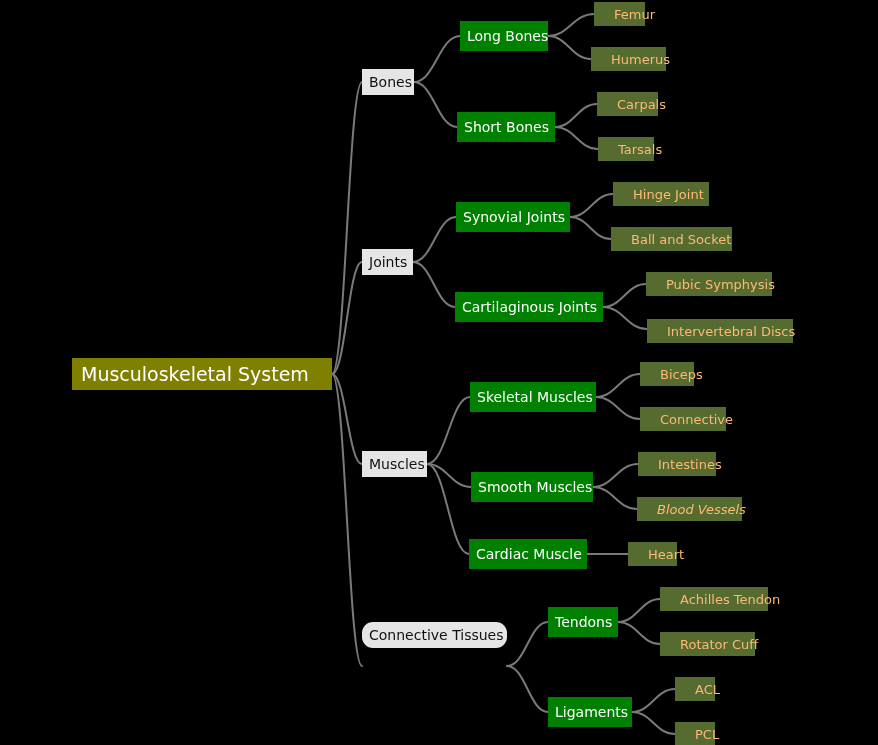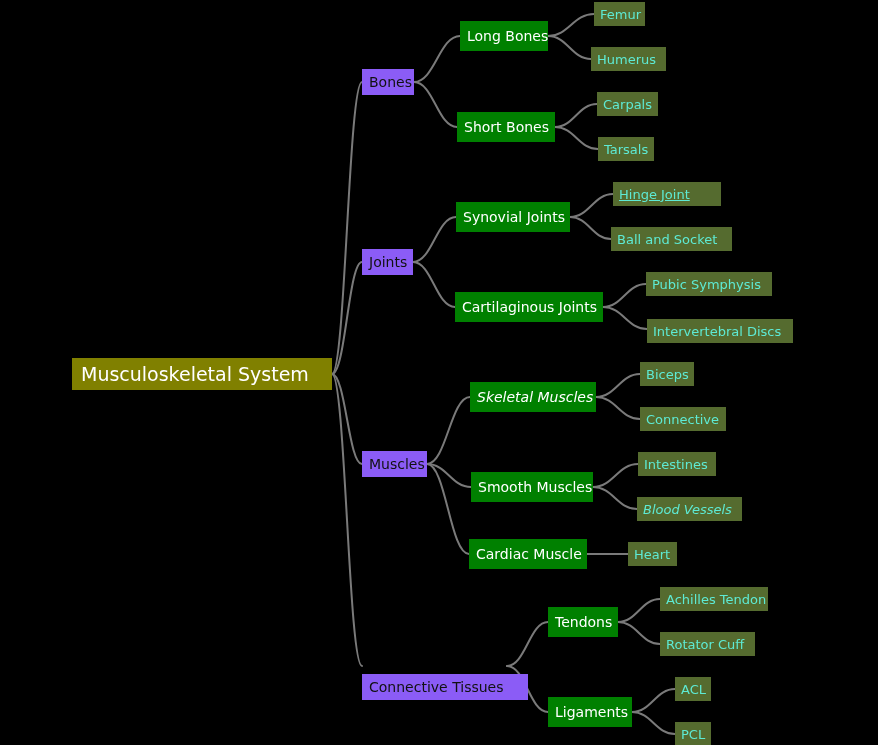--- a/index.html
+++ b/index.html
@@ -31,36 +31,36 @@
     white-space: nowrap;
     line-height: 1;
   }
   .node-root {
     background: #808000;
     color: #ffffff;
     font-size: 19px;
     padding: 0 9px;
   }
   .node-l1 {
-    background: #8b5cf6;
+    background: #e5e5e5;
     color: #111111;
     font-size: 14px;
     padding: 0 7px;
   }
   .node-l2 {
     background: #008000;
     color: #ffffff;
     font-size: 14px;
     padding: 0 7px;
   }
   .node-l3 {
     background: #556b2f;
-    color: #5eead4;
+    color: #fdba74;
     font-size: 13px;
-    padding: 0 6px;
+    padding: 0 20px;
   }
 </style>
 </head>
 <body>
 
 <div id="canvas">
   <svg id="links" viewBox="0 0 878 745">
       <path d="M 332 374 C 345.5 374, 348.5 82, 362 82" fill="none" stroke="#7a7a7a" stroke-width="2" stroke-linecap="round"></path>
       <path d="M 414 82 C 434.7 82, 439.3 36, 460 36" fill="none" stroke="#7a7a7a" stroke-width="2" stroke-linecap="round"></path>
       <path d="M 548 36 C 568.7 36, 573.3 14, 594 14" fill="none" stroke="#7a7a7a" stroke-width="2" stroke-linecap="round"></path>
@@ -116,39 +116,39 @@
       </div>
       <div class="node node-l3" style="left: 598px; top: 137px; width: 56px; height: 24px;">
         <span>Tarsals</span>
       </div>
       <div class="node node-l1" style="left: 362px; top: 249px; width: 51px; height: 26px;">
         <span>Joints</span>
       </div>
       <div class="node node-l2" style="left: 456px; top: 202px; width: 114px; height: 30px;">
         <span>Synovial Joints</span>
       </div>
-      <div class="node node-l3" style="left: 613px; top: 182px; width: 108px; height: 24px; text-decoration: underline;">
+      <div class="node node-l3" style="left: 613px; top: 182px; width: 96px; height: 24px;">
         <span>Hinge Joint</span>
       </div>
       <div class="node node-l3" style="left: 611px; top: 227px; width: 121px; height: 24px;">
         <span>Ball and Socket</span>
       </div>
       <div class="node node-l2" style="left: 455px; top: 292px; width: 148px; height: 30px;">
         <span>Cartilaginous Joints</span>
       </div>
       <div class="node node-l3" style="left: 646px; top: 272px; width: 126px; height: 24px;">
         <span>Pubic Symphysis</span>
       </div>
       <div class="node node-l3" style="left: 647px; top: 319px; width: 146px; height: 24px;">
         <span>Intervertebral Discs</span>
       </div>
       <div class="node node-l1" style="left: 362px; top: 451px; width: 65px; height: 26px;">
         <span>Muscles</span>
       </div>
-      <div class="node node-l2" style="left: 470px; top: 382px; width: 126px; height: 30px; font-style: italic;">
+      <div class="node node-l2" style="left: 470px; top: 382px; width: 126px; height: 30px;">
         <span>Skeletal Muscles</span>
       </div>
       <div class="node node-l3" style="left: 640px; top: 362px; width: 54px; height: 24px;">
         <span>Biceps</span>
       </div>
       <div class="node node-l3" style="left: 640px; top: 407px; width: 86px; height: 24px;">
         <span>Connective</span>
       </div>
       <div class="node node-l2" style="left: 471px; top: 472px; width: 122px; height: 30px;">
         <span>Smooth Muscles</span>
@@ -158,21 +158,21 @@
       </div>
       <div class="node node-l3" style="left: 637px; top: 497px; width: 105px; height: 24px; font-style: italic;">
         <span>Blood Vessels</span>
       </div>
       <div class="node node-l2" style="left: 469px; top: 539px; width: 118px; height: 30px;">
         <span>Cardiac Muscle</span>
       </div>
       <div class="node node-l3" style="left: 628px; top: 542px; width: 49px; height: 24px;">
         <span>Heart</span>
       </div>
-      <div class="node node-l1" style="left: 362px; top: 674px; width: 166px; height: 26px;">
+      <div class="node node-l1" style="left: 362px; top: 622px; width: 145px; height: 26px; border-radius: 11px;">
         <span>Connective Tissues</span>
       </div>
       <div class="node node-l2" style="left: 548px; top: 607px; width: 70px; height: 30px;">
         <span>Tendons</span>
       </div>
       <div class="node node-l3" style="left: 660px; top: 587px; width: 108px; height: 24px;">
         <span>Achilles Tendon</span>
       </div>
       <div class="node node-l3" style="left: 660px; top: 632px; width: 95px; height: 24px;">
         <span>Rotator Cuff</span>

